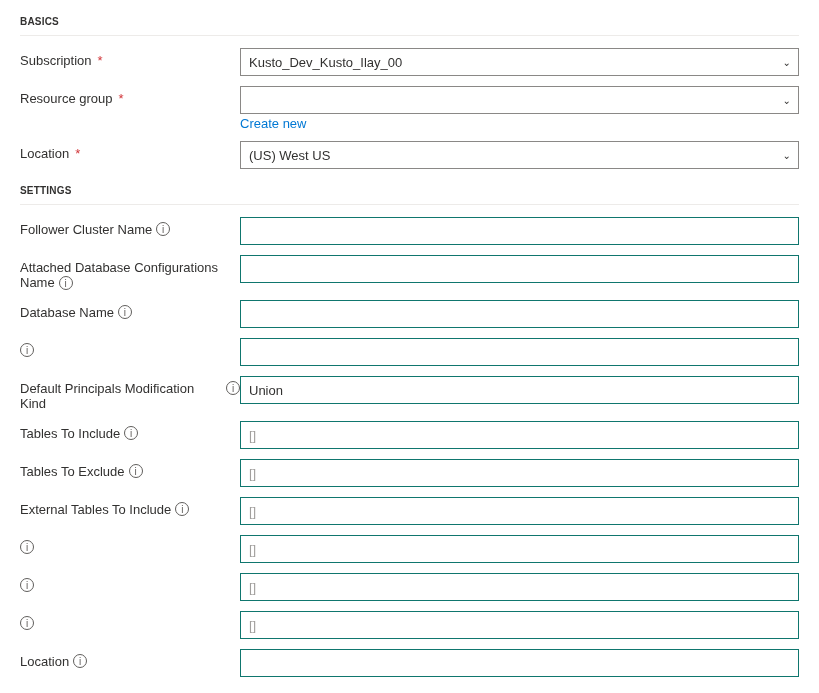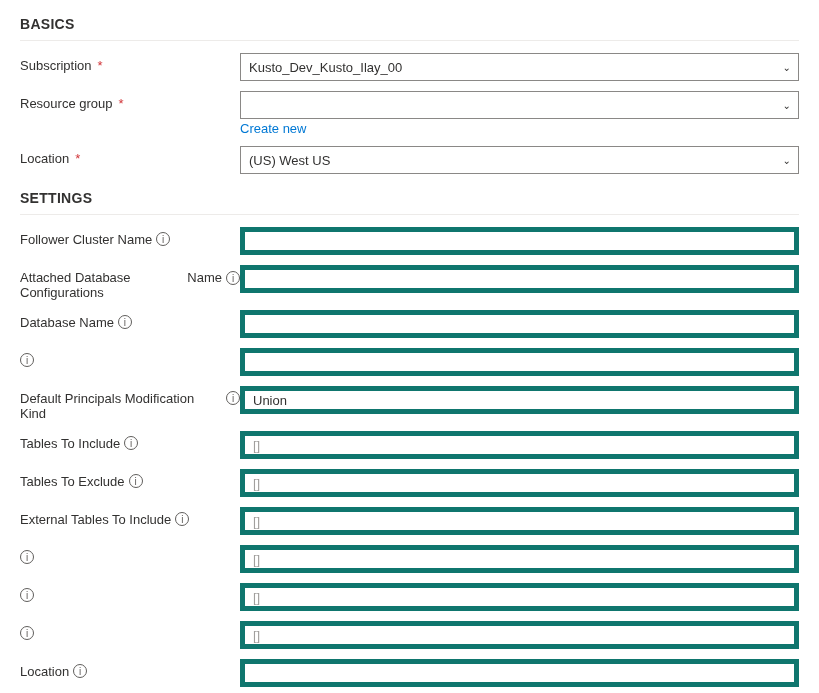--- a/index.html
+++ b/index.html
@@ -5,21 +5,21 @@
     * { box-sizing: border-box; margin: 0; padding: 0; }
     body {
       font-family: 'Segoe UI', Arial, sans-serif;
       font-size: 13px;
       color: #323130;
       background: #fff;
       padding: 16px 20px;
     }
     .section-title {
       font-weight: 700;
-      font-size: 14px;
+      font-size: 10px;
       color: #323130;
       margin-bottom: 8px;
       letter-spacing: 0.02em;
     }
     .divider {
       border: none;
       border-top: 1px solid #edebe9;
       margin: 8px 0 12px 0;
     }
     .form-row {
@@ -55,21 +55,21 @@
       color: #605e5c;
       cursor: pointer;
       flex-shrink: 0;
     }
     .form-control {
       flex: 1;
     }
     .text-input {
       width: 100%;
       height: 28px;
-      border: 5px solid #0f766e;
+      border: 1px solid #0f766e;
       padding: 0 8px;
       font-size: 13px;
       color: #323130;
       background: #fff;
       outline: none;
     }
     .select-wrapper {
       position: relative;
       width: 100%;
     }
@@ -103,20 +103,21 @@
       display: inline-block;
     }
     .resource-group-area {
       display: flex;
       flex-direction: column;
     }
     .settings-section {
       margin-top: 16px;
     }
     .label-multiline {
+      flex-direction: column;
       align-items: flex-start;
       gap: 0;
     }
     .label-multiline .label-line2 {
       display: flex;
       align-items: flex-end;
       gap: 4px;
     }
   </style>
 </head>

